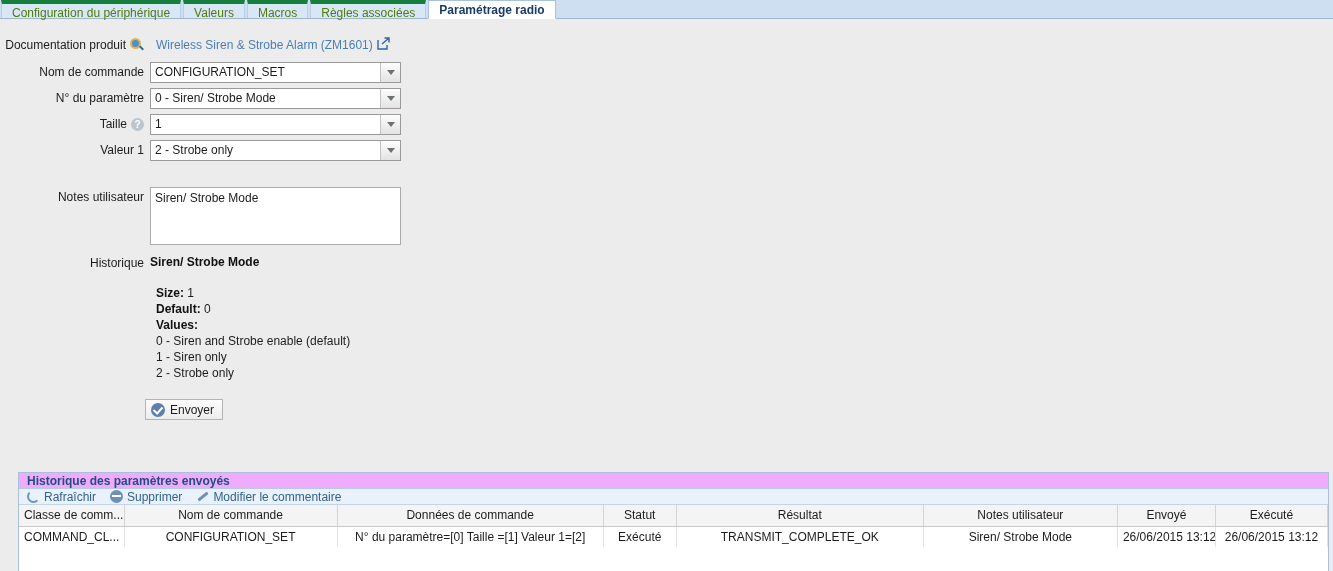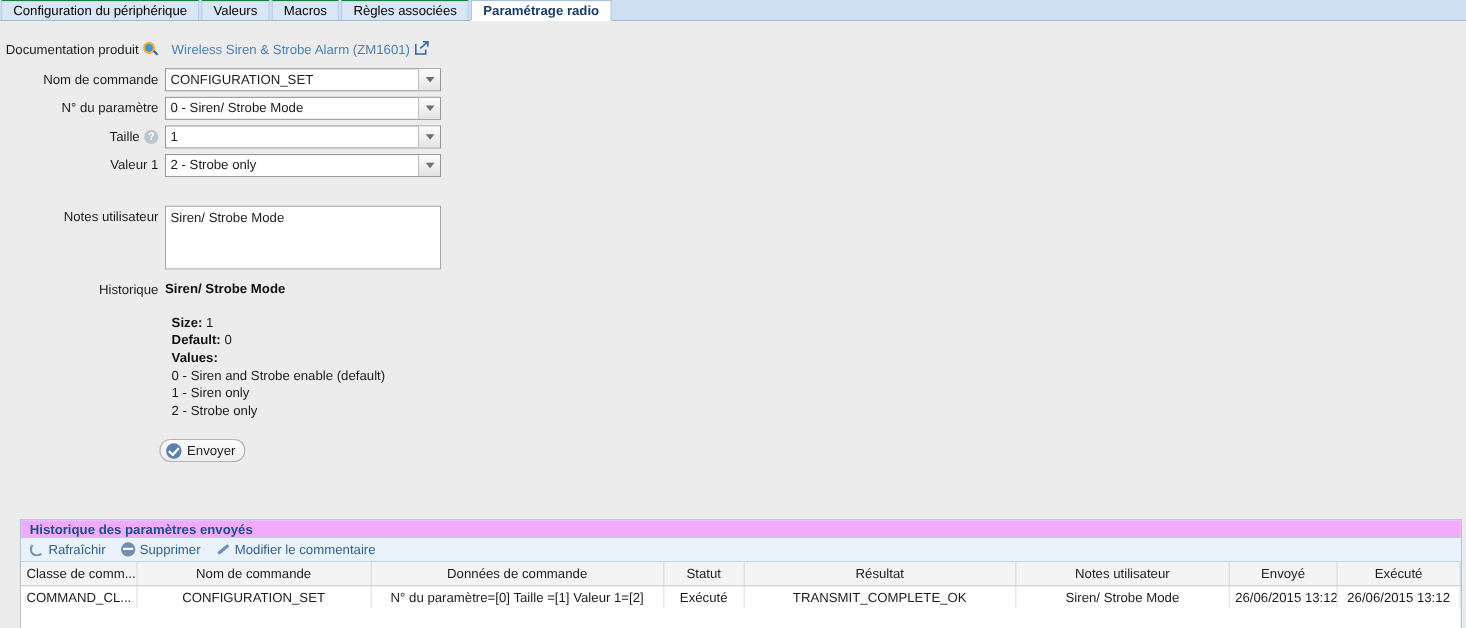--- a/index.html
+++ b/index.html
@@ -26,25 +26,25 @@
     align-items: flex-end;
     padding-left: 1px;
     box-sizing: border-box;
     position: relative;
   }
   .tab {
     height: 18px;
     line-height: 18px;
     padding: 0 10px;
     font-size: 12px;
-    color: #000000;
+    color: #4d7c0f;
     background: #d9e6f5;
     border-left: 1px solid #b9cde4;
     border-right: 1px solid #b9cde4;
-    border-top: 1px solid #15803d;
+    border-top: 4px solid #15803d;
     box-sizing: border-box;
     white-space: nowrap;
     cursor: pointer;
     margin-right: 2px;
   }
   .tab.active {
     background: #ffffff;
     color: #1a3c66;
     font-weight: bold;
     border-left: 1px solid #a8c1dc;
@@ -220,21 +220,21 @@
   
   .send-wrap { margin-left: 145px; margin-top: 18px; }
   .btn-send {
     display: inline-flex;
     align-items: center;
     gap: 5px;
     height: 21px;
     padding: 0 8px 0 5px;
     background: linear-gradient(#fcfcfc, #ededed);
     border: 1px solid #b4b4b4;
-    border-radius: 10px;
+    border-radius: 0;
     font-size: 12px;
     color: #1c1c1c;
     cursor: pointer;
     box-sizing: border-box;
   }
   .check-ic {
     width: 14px; height: 14px;
     border-radius: 50%;
     background: #5c7fb0;
     position: relative;
@@ -268,21 +268,21 @@
     border-bottom: 1px solid #b6cce2;
     display: flex;
     align-items: center;
     padding-left: 8px;
     font-size: 12px;
     font-weight: bold;
     color: #1f4e84;
     box-sizing: border-box;
   }
   .hist-toolbar {
-    height: 22px;
+    height: 16px;
     background: #e9f1fa;
     border-bottom: 1px solid #c3d5e8;
     display: flex;
     align-items: center;
     gap: 14px;
     padding-left: 8px;
     box-sizing: border-box;
   }
   .tool-item {
     display: inline-flex;

